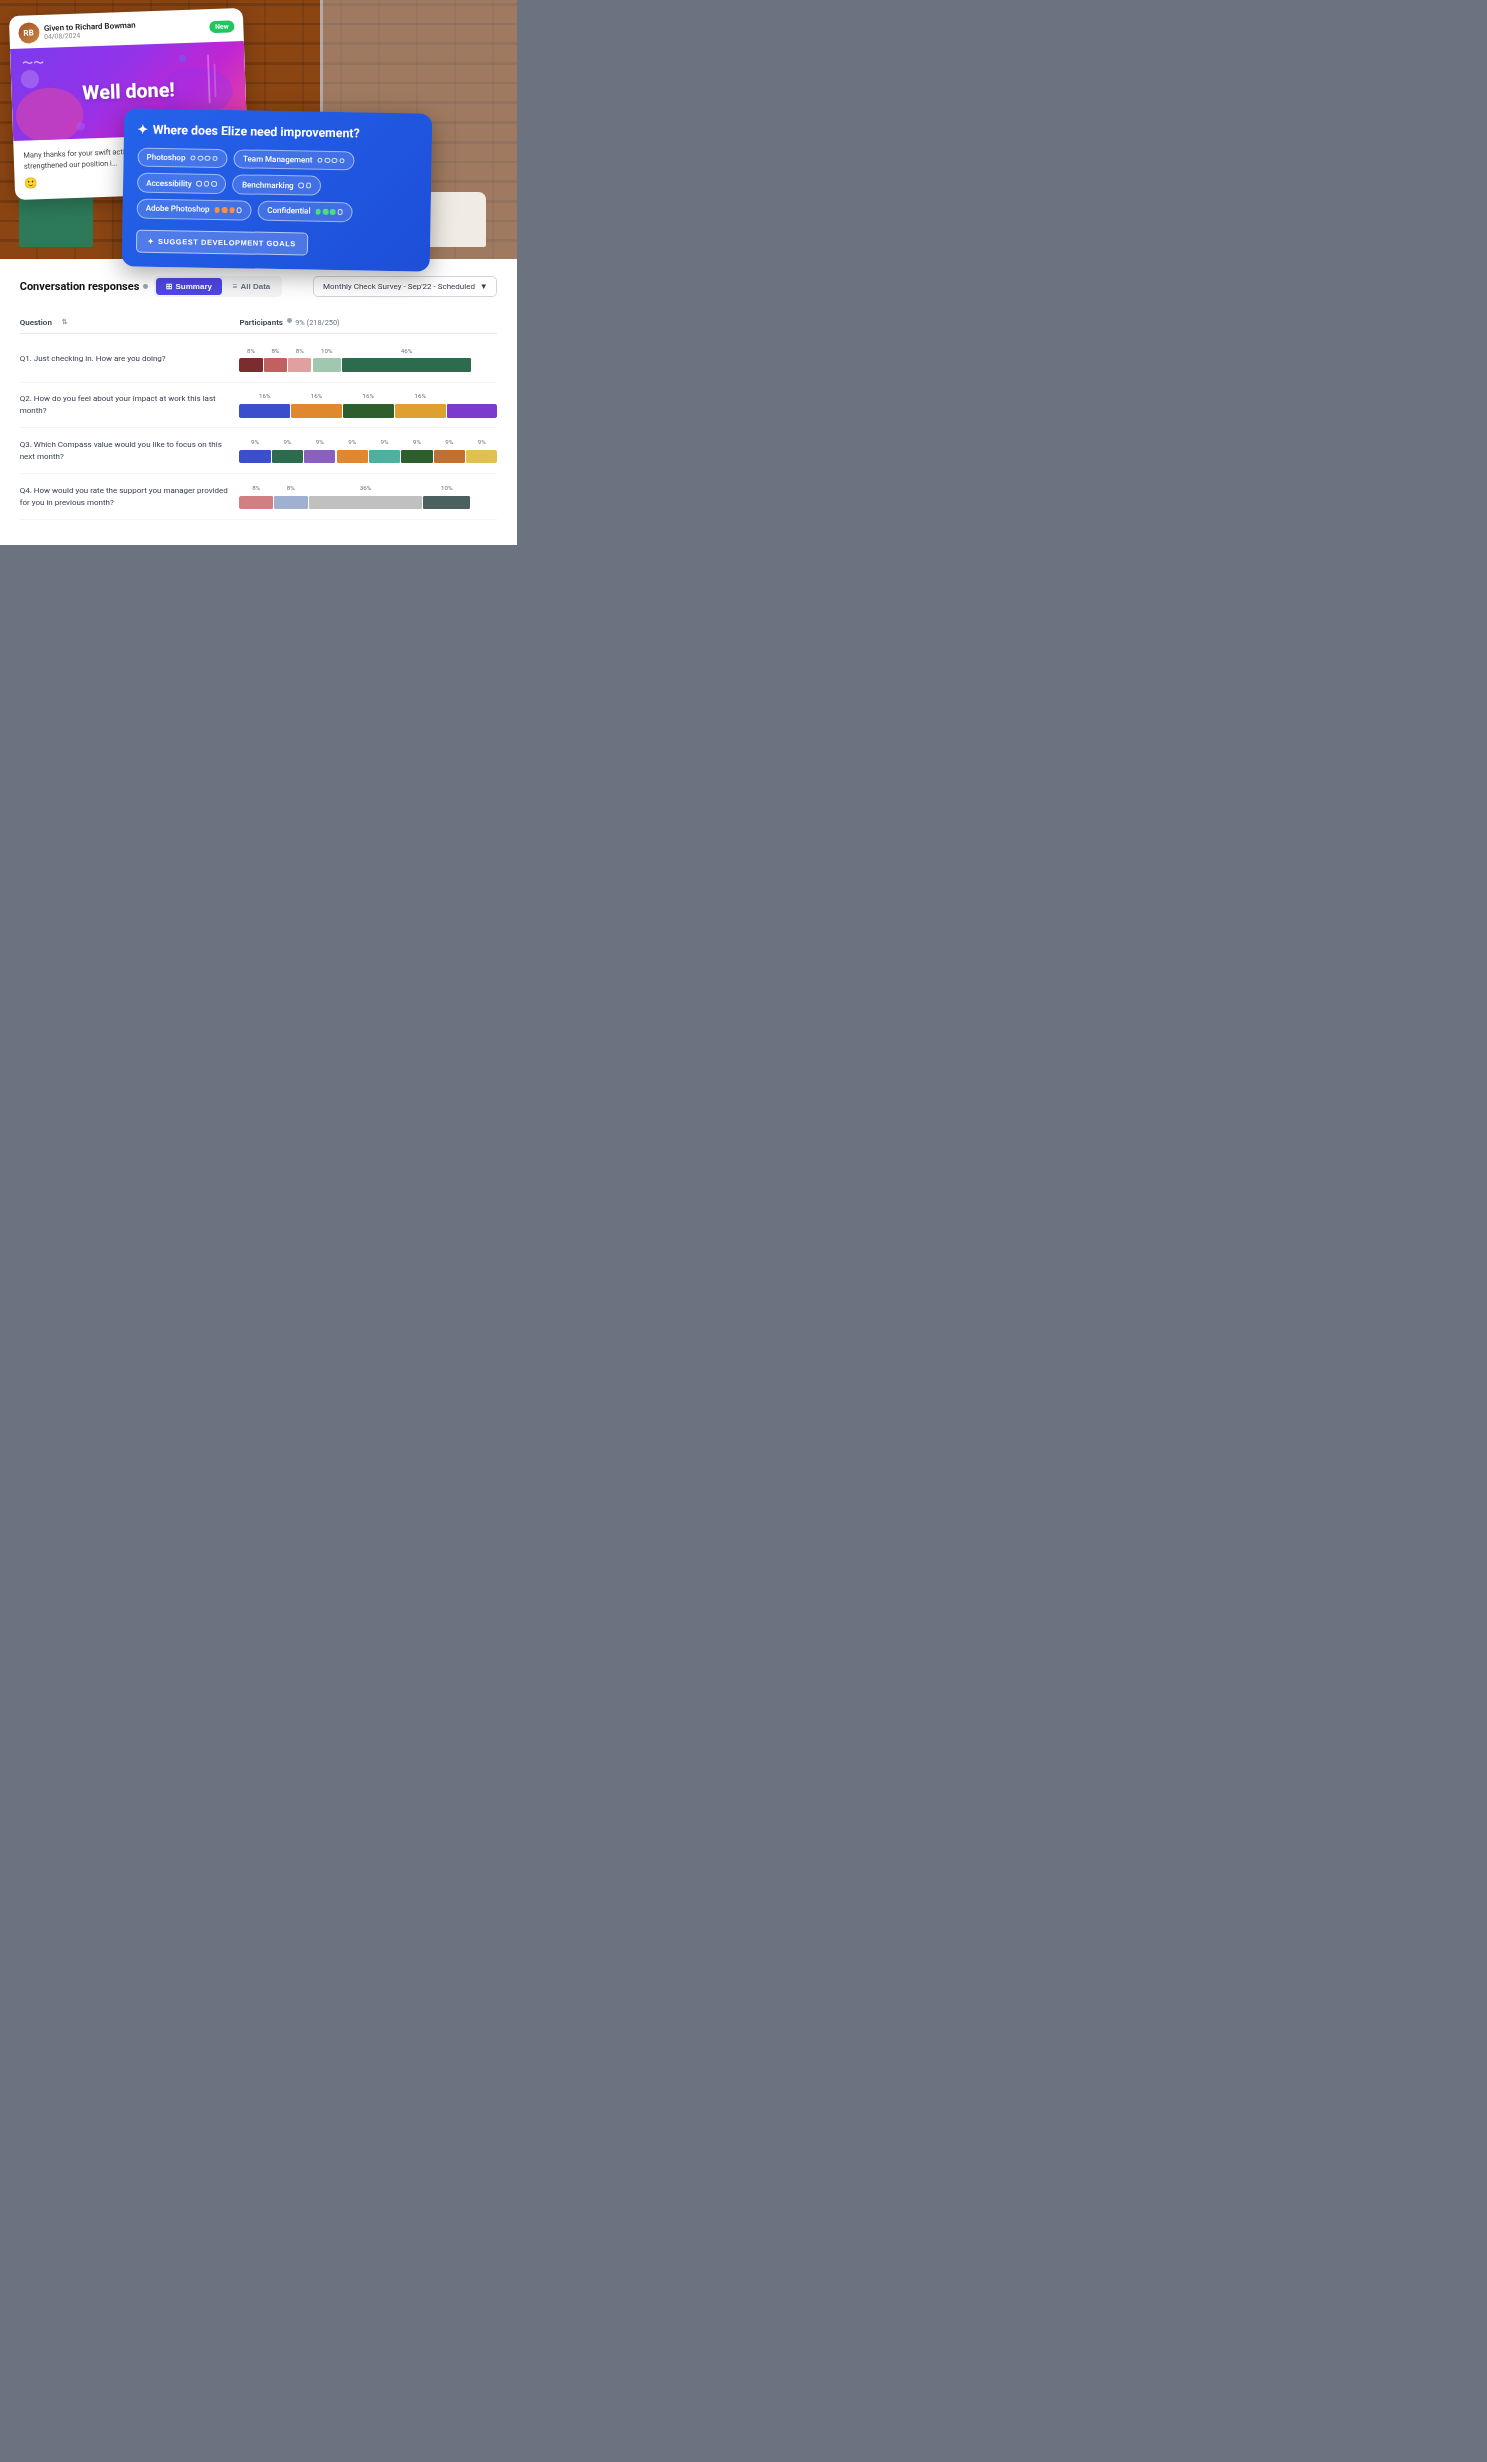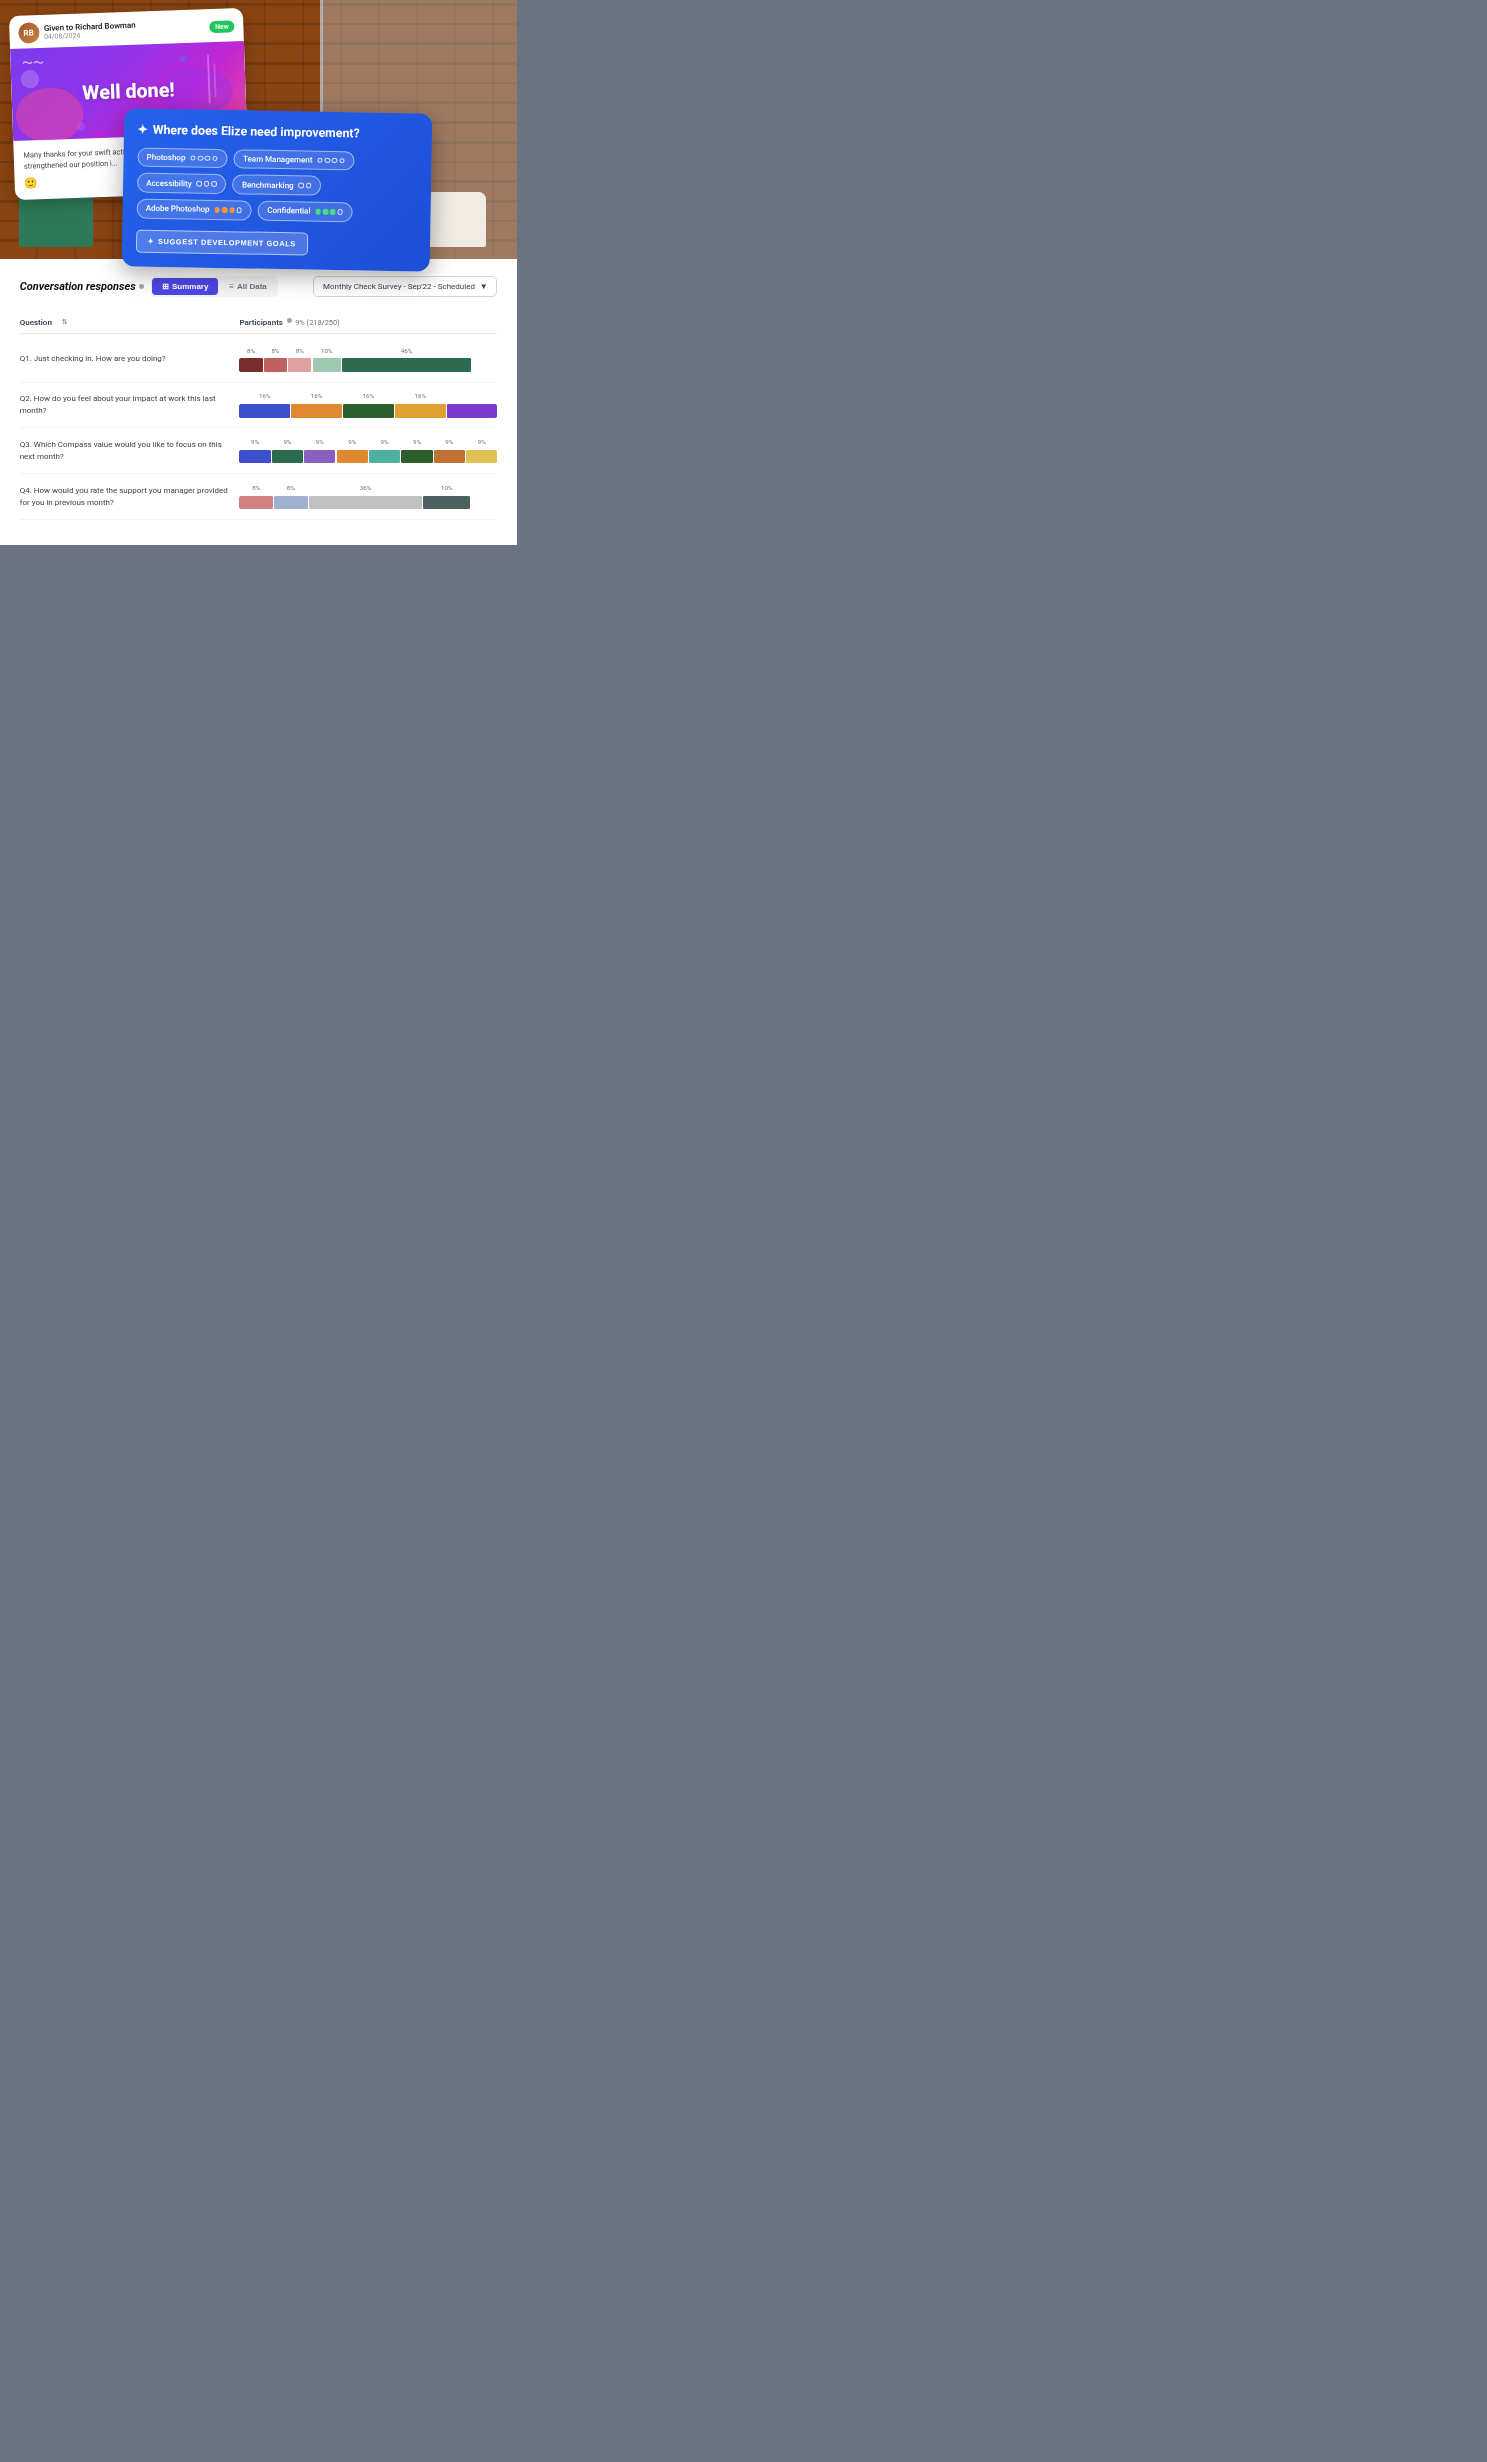--- a/index.html
+++ b/index.html
@@ -228,21 +228,20 @@
       margin-bottom: 14.8px;
     }
 
     .panel-title {
       font-size: 11px;
       font-weight: 700;
       color: #111;
       display: flex;
       align-items: center;
       gap: 3.7px;
-      font-style: italic;
     }
 
     .info-dot {
       width: 4.9px; height: 4.9px;
       background: #9ca3af;
       border-radius: 50%;
       display: inline-block;
     }
 
     .tab-group {

